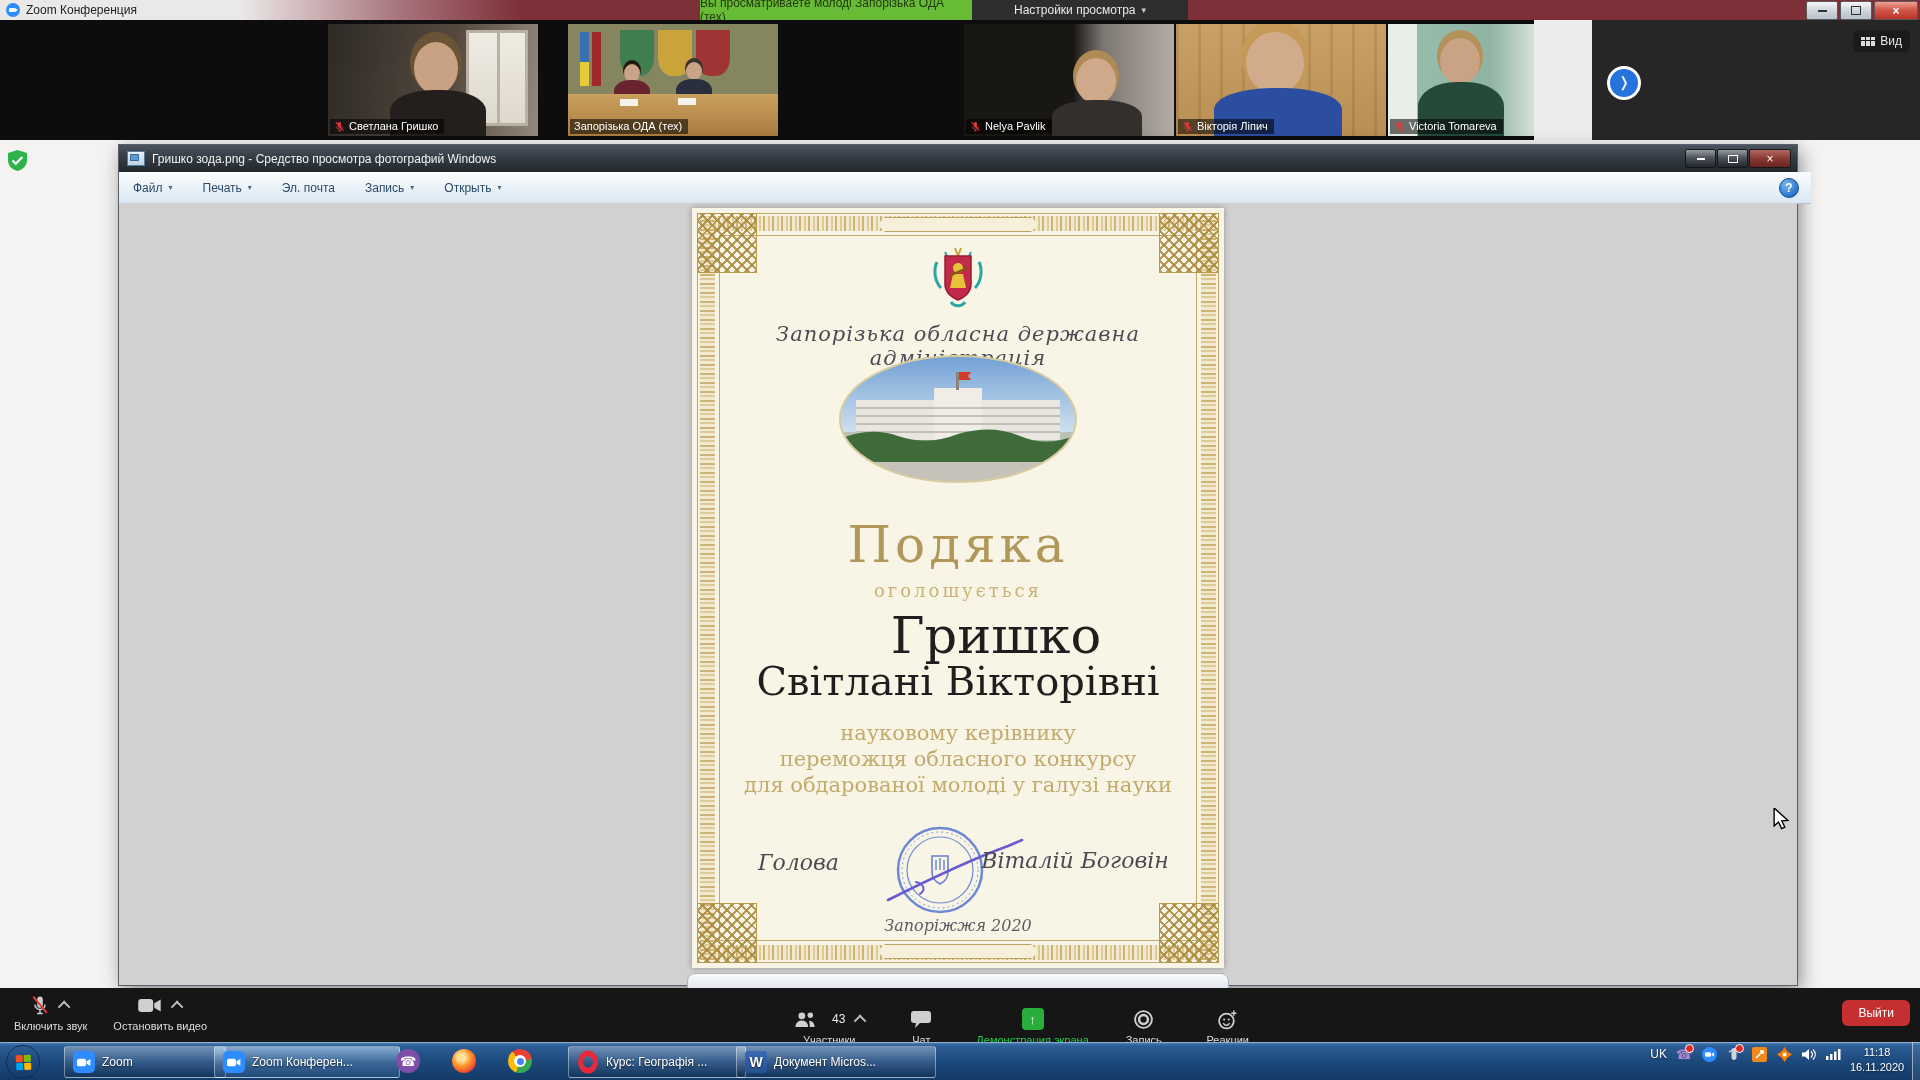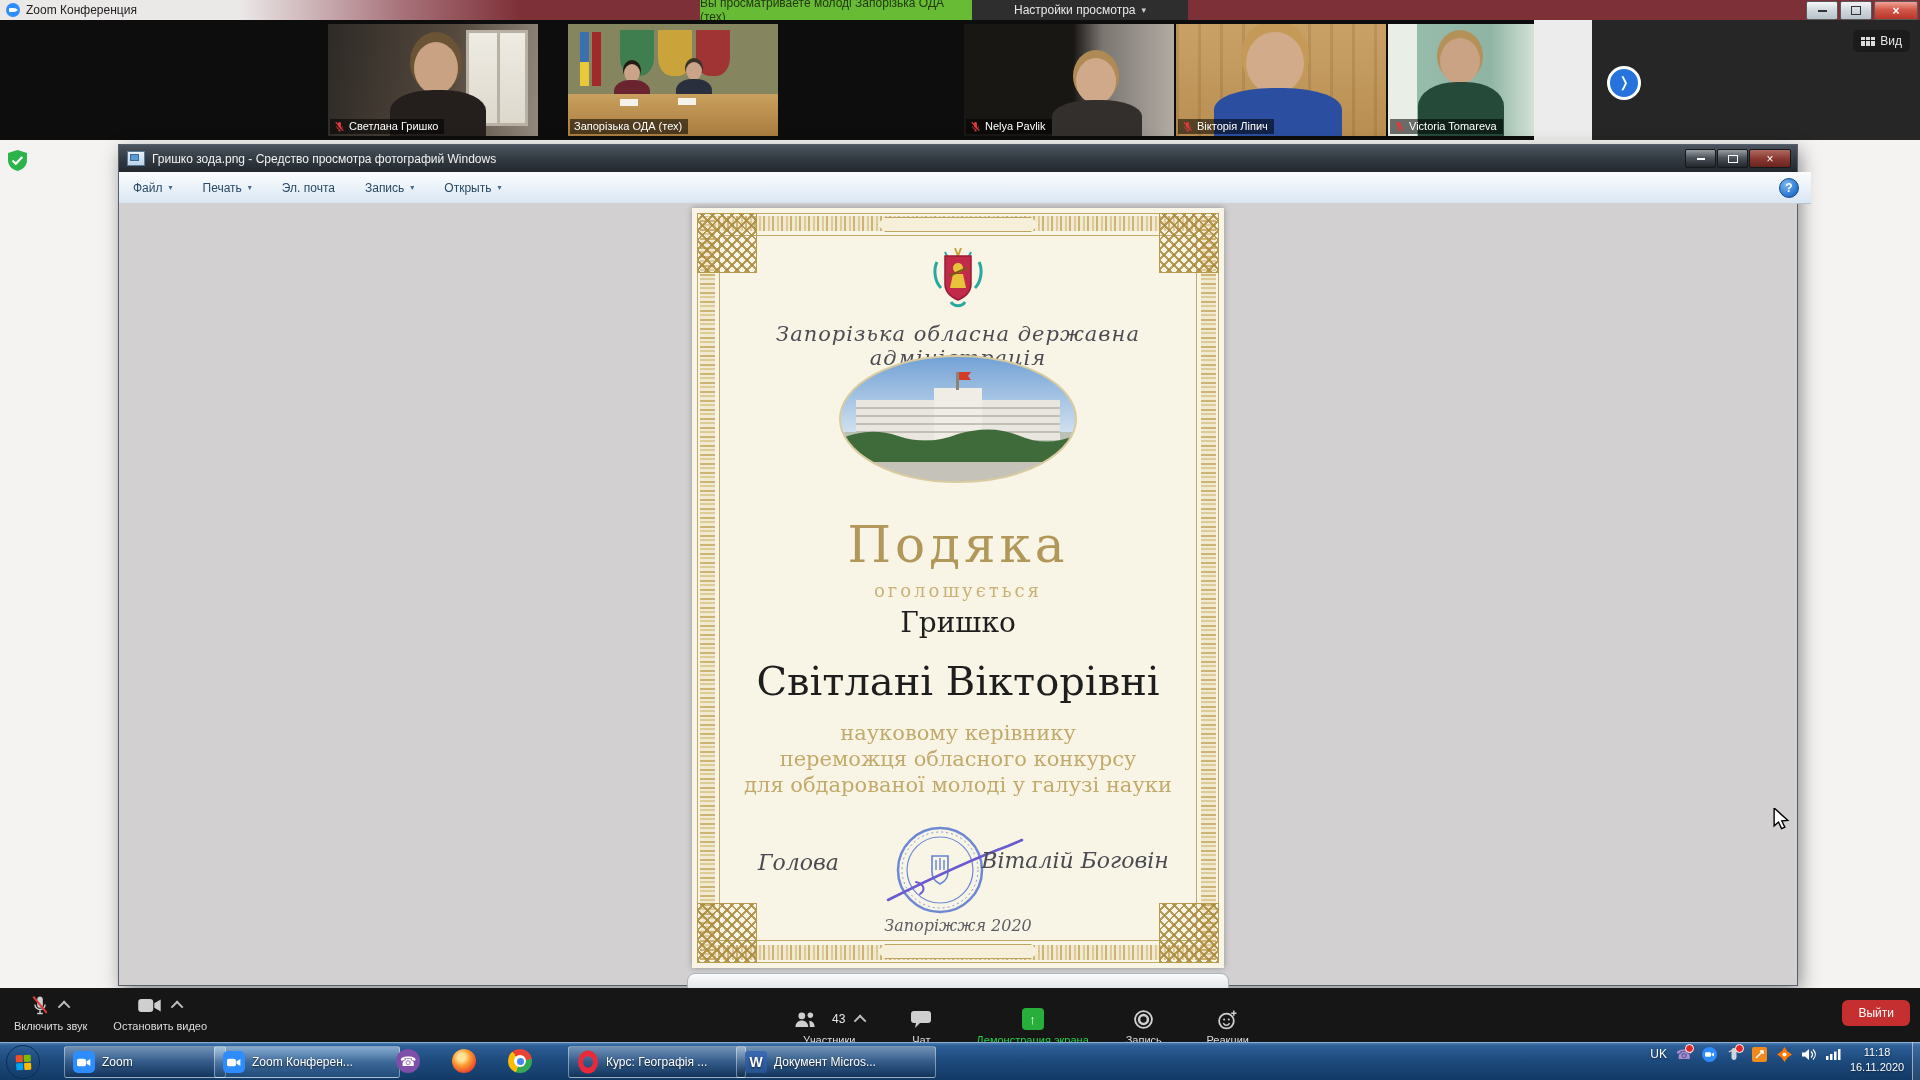--- a/index.html
+++ b/index.html
@@ -94,21 +94,21 @@
     repeating-linear-gradient(-45deg,rgba(170,138,62,.85) 0 2px,rgba(0,0,0,0) 2px 7px);}
   .corner.tl{left:5px;top:5px;} .corner.tr{right:5px;top:5px;}
   .corner.bl{left:5px;bottom:5px;} .corner.br{right:5px;bottom:5px;}
   .cartouche{position:absolute;left:50%;transform:translateX(-50%);width:160px;height:13px;background:#f6f0da;
     border:1px solid #bfa461;clip-path:polygon(5% 0,95% 0,100% 50%,95% 100%,5% 100%,0 50%);}
   .cart-t{top:9px;} .cart-b{bottom:9px;}
   .cert .abs{position:absolute;left:0;width:100%;text-align:center;}
   .org-line{top:114px;font-family:"DejaVu Serif",serif;font-style:italic;font-size:21px;color:#4c4c54;letter-spacing:1px;}
   .cert-title{top:272px;font-family:"DejaVu Serif",serif;font-size:50px;color:#b1985a;letter-spacing:4px;margin-top:36px;}
   .cert-sub{top:372px;font-family:"DejaVu Serif",serif;font-size:18px;color:#c9b275;letter-spacing:3px;}
-  .cert-name1{top:398px;font-family:"DejaVu Serif",serif;font-size:28px;color:#1e1e1e;}
+  .cert-name1{top:398px;font-family:"DejaVu Serif",serif;font-size:51px;color:#1e1e1e;margin-left:38px;}
   .cert-name2{top:450px;font-family:"DejaVu Serif",serif;font-size:40px;color:#1e1e1e;}
   .cert-desc{top:512px;font-family:"DejaVu Serif",serif;font-size:21px;line-height:26px;color:#c1aa6b;}
   .sig-title{position:absolute;left:66px;top:642px;font-family:"DejaVu Serif",serif;font-style:italic;font-size:22px;color:#4a4a52;}
   .sig-name{position:absolute;left:288px;top:640px;width:190px;text-align:center;font-family:"DejaVu Serif",serif;font-style:italic;font-size:22px;color:#4a4a52;}
   .stamp{position:absolute;left:188px;top:614px;}
   .place-line{top:708px;font-family:"DejaVu Serif",serif;font-style:italic;font-size:16px;color:#5c5c64;}
   .arms{position:absolute;left:50%;top:38px;transform:translateX(-50%);}
   .oval{position:absolute;left:50%;top:146px;transform:translateX(-50%);}
   
   .ztb{position:absolute;left:0;top:988px;width:1920px;height:54px;background:#161616;}

